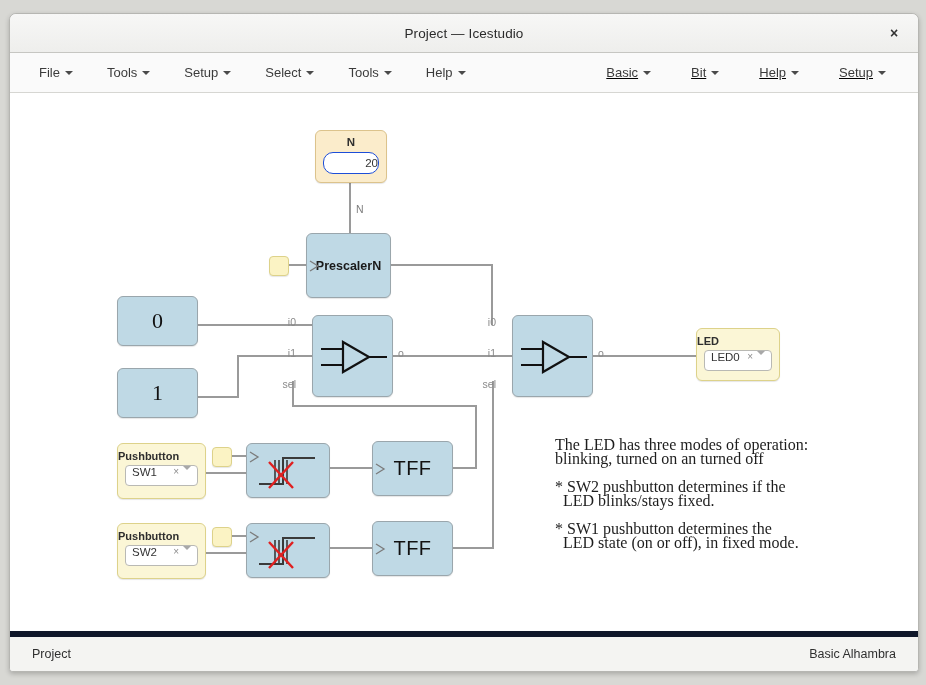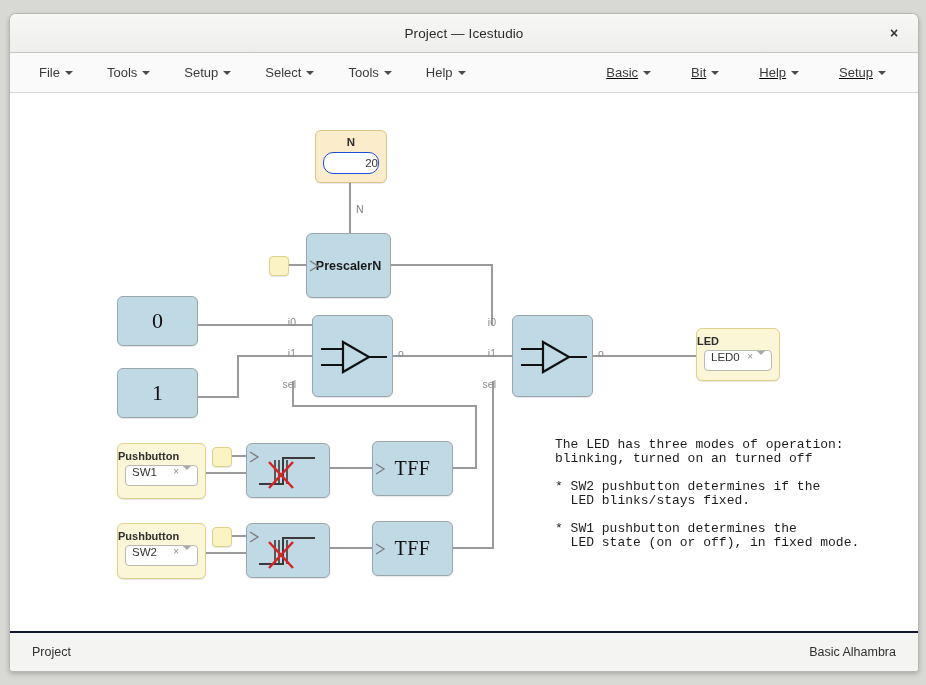--- a/index.html
+++ b/index.html
@@ -128,21 +128,21 @@
     justify-content: center;
   }
   .big-num {
     font-size: 22px;
     color: #111;
     font-family: "Liberation Serif", serif;
   }
   .tff-label {
     font-size: 20px;
     color: #111;
-    font-family: Liberation Serif, serif;
+    font-family: Liberation Sans, sans-serif;
     letter-spacing: 0.5px;
   }
   .prescaler-label {
     font-size: 12.5px;
     font-weight: bold;
     color: #1a1a1a;
   }
   .param-title {
     text-align: center;
     font-size: 11.5px;
@@ -207,32 +207,32 @@
     color: #8a8a8a;
     white-space: nowrap;
   }
   .wire-label {
     position: absolute;
     font-size: 10.5px;
     color: #7d7d7d;
   }
   .note {
     position: absolute;
-    font-family: Liberation Mono, monospace;
-    font-size: 13px;
+    font-family: Liberation Serif, serif;
+    font-size: 16px;
     line-height: 14px;
     color: #1d1d1d;
     white-space: pre;
   }
   
   .statusbar {
     height: 40px;
     flex: 0 0 40px;
     background: #f4f4f2;
-    border-top: 2px solid #0f172a;
+    border-top: 6px solid #0f172a;
     display: flex;
     align-items: center;
     padding: 0 22px;
     box-sizing: border-box;
     font-size: 12.5px;
     color: #303030;
   }
   .status-right { margin-left: auto; }
 </style>
 </head>

